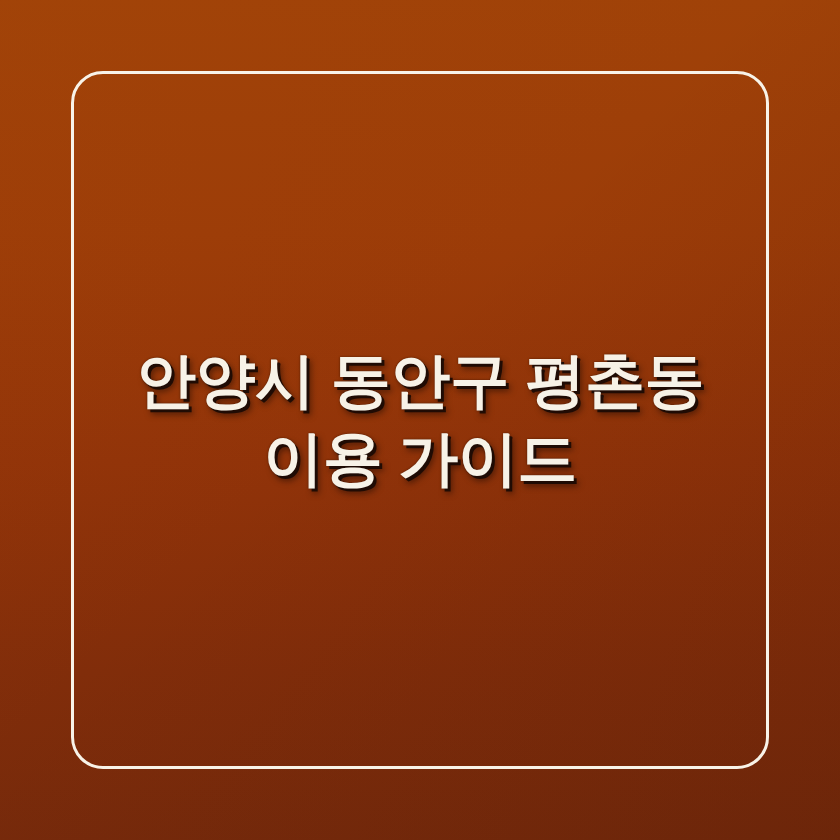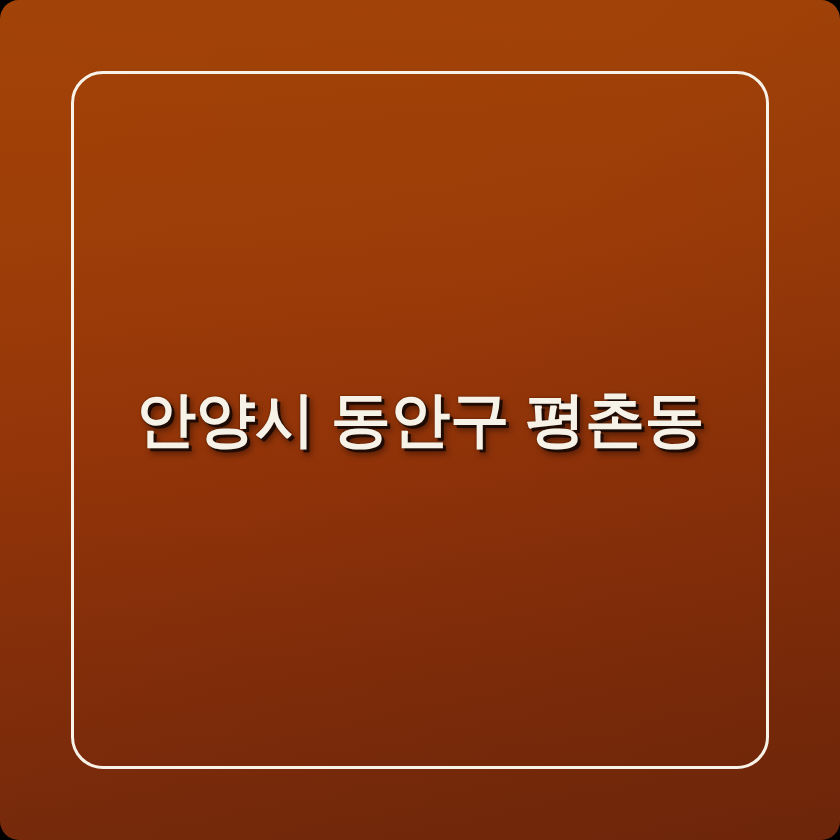--- a/index.html
+++ b/index.html
@@ -7,21 +7,20 @@
     padding: 0;
     background: #000;
   }
   #canvas {
     position: relative;
     width: 840px;
     height: 840px;
     overflow: hidden;
     font-family: "Liberation Sans", "DejaVu Sans", sans-serif;
     background: linear-gradient(to bottom, #a04208 0%, #9c3c08 28%, #913309 55%, #812d0a 80%, #772a0b 100%);
-    border-radius: 19px;
   }
   
   #tint {
     position: absolute;
     inset: 0;
     background: linear-gradient(135deg, rgba(168,72,8,0.20) 0%, rgba(0,0,0,0.0) 45%, rgba(70,22,6,0.22) 100%);
     pointer-events: none;
   }
   #frame {
     position: absolute;
@@ -67,15 +66,16 @@
 <body>
 
 <div id="canvas">
 
   <div id="tint"></div>
 
   <div id="frame"></div>
 
   <div id="title-block">
     <span class="title-line">안양시 동안구 평촌동</span>
+    <span class="title-line">이용 가이드</span>
   </div>
 
 </div>
 
 </body></html>

